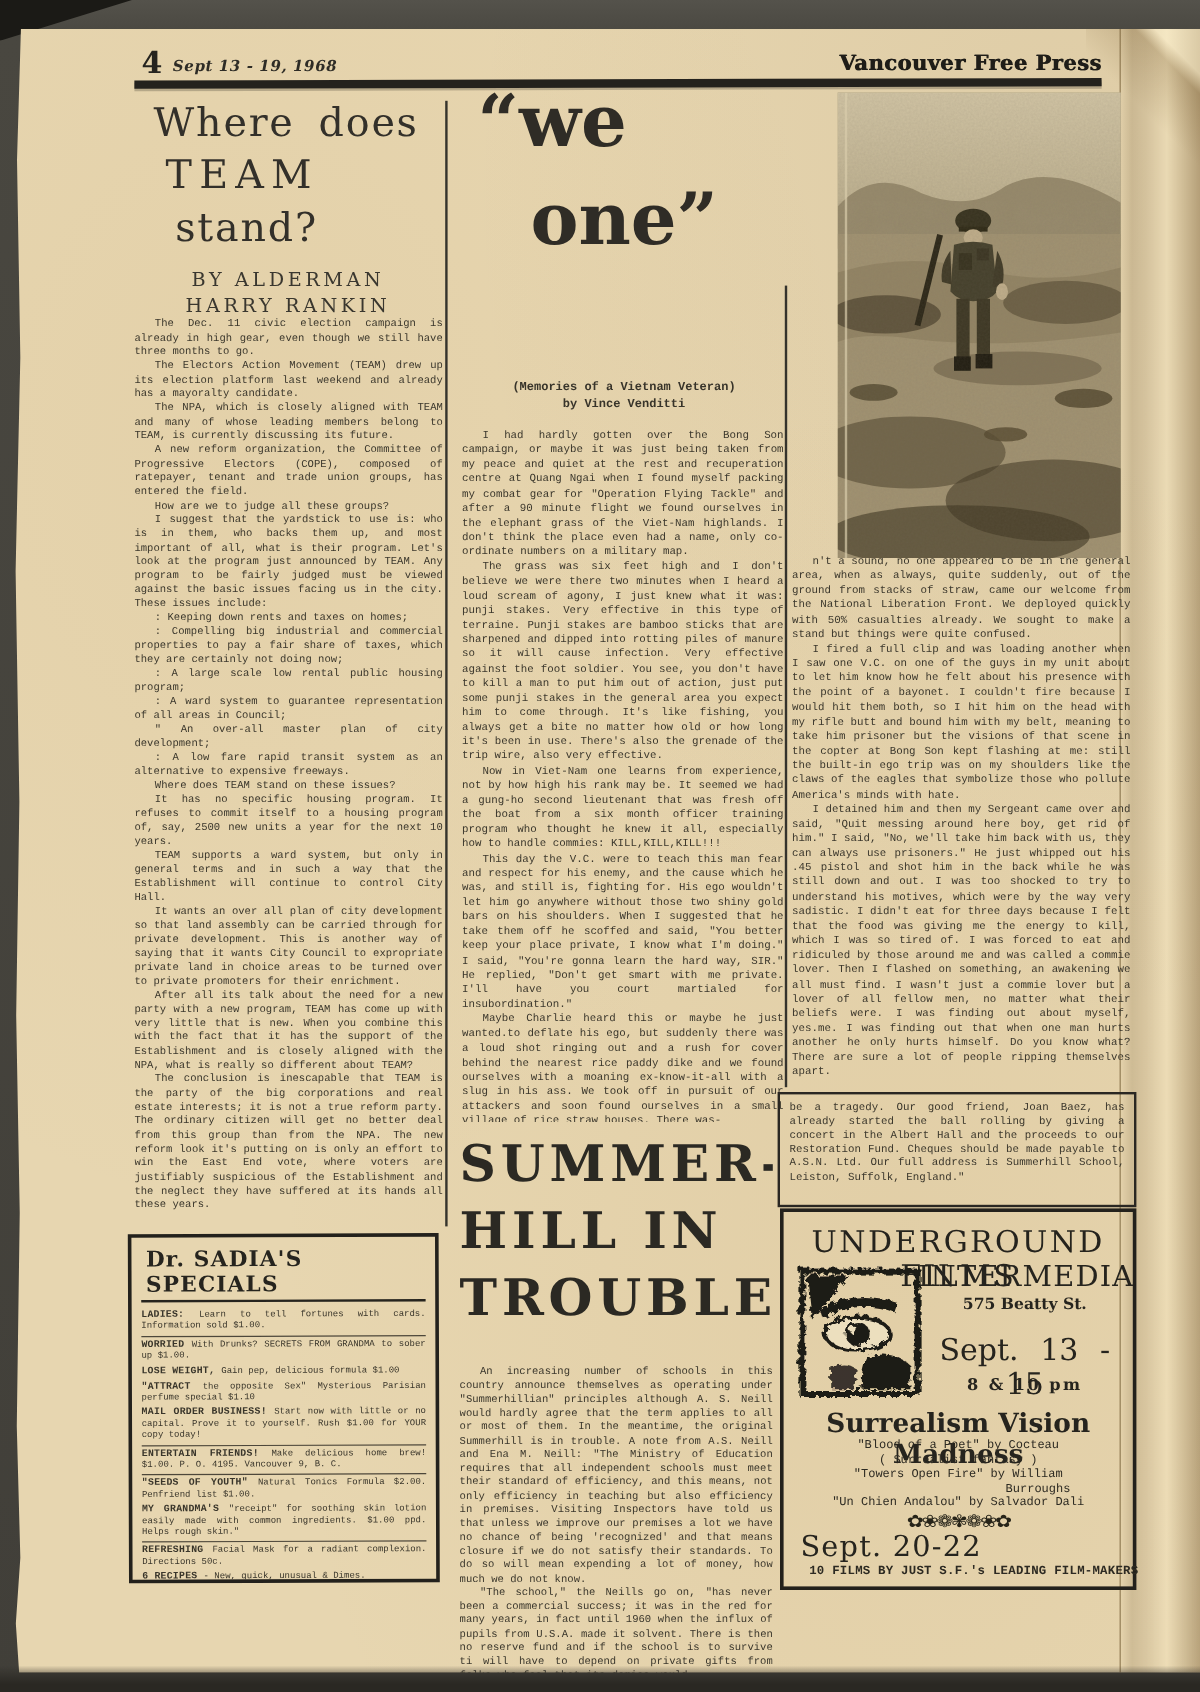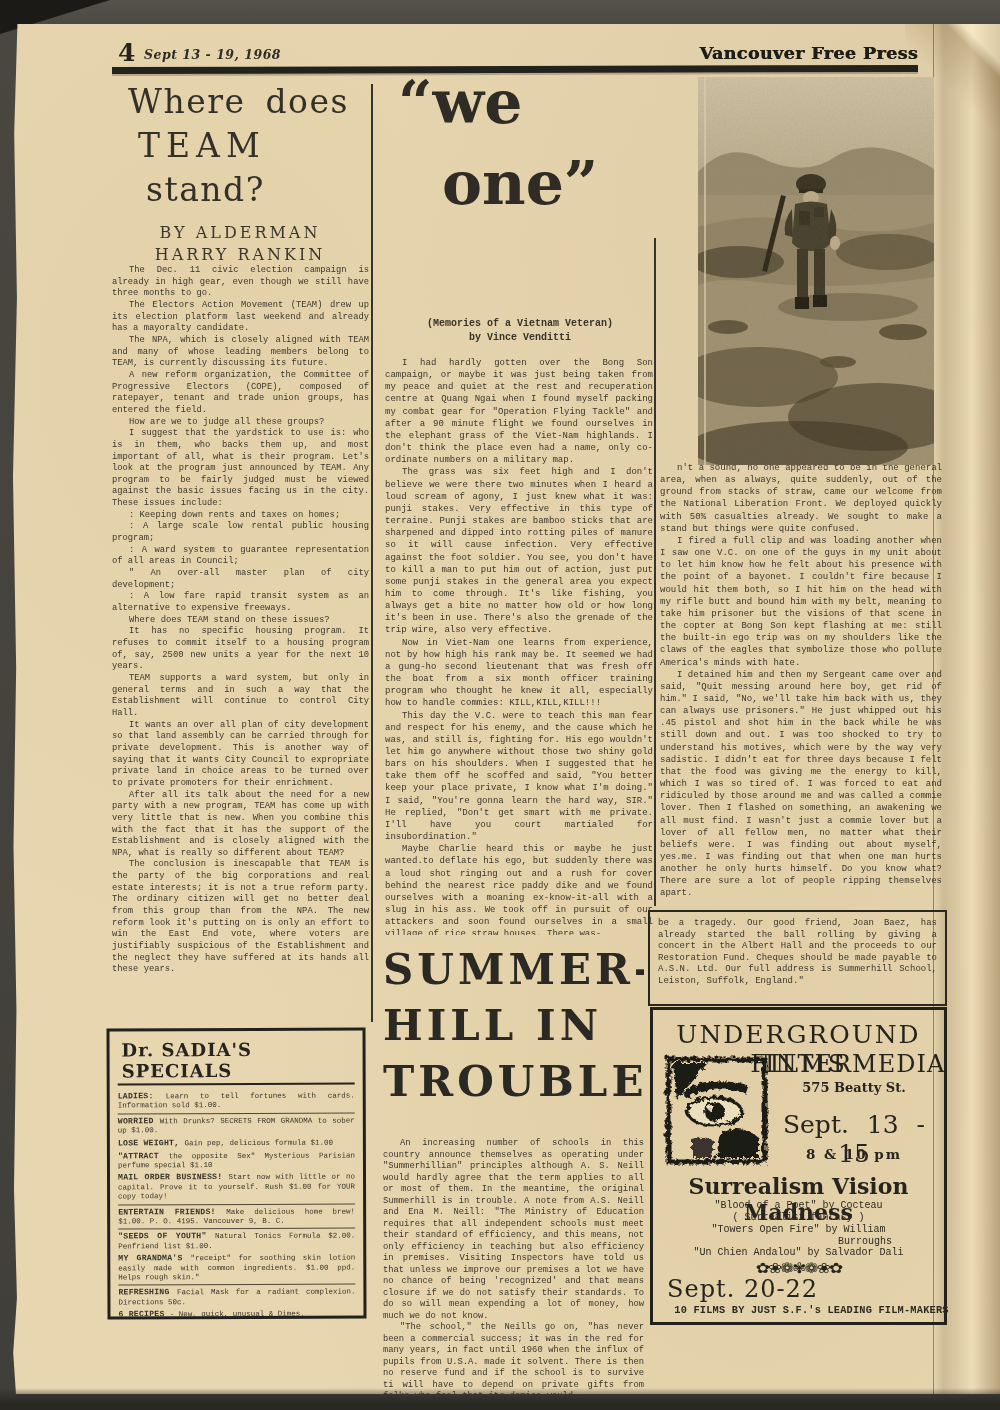--- a/index.html
+++ b/index.html
@@ -131,20 +131,21 @@
   </div>
 </div>
 <div class="abs mono body-col team-body" style="z-index:2">
     <p>The Dec. 11 civic election campaign is already in high gear, even though we still have three months to go.</p>
     <p>The Electors Action Movement (TEAM) drew up its election platform last weekend and already has a mayoralty candidate.</p>
     <p>The NPA, which is closely aligned with TEAM and many of whose leading members belong to TEAM, is currently discussing its future.</p>
     <p>A new reform organization, the Committee of Progressive Electors (COPE), composed of ratepayer, tenant and trade union groups, has entered the field.</p>
     <p>How are we to judge all these groups?</p>
     <p>I suggest that the yardstick to use is: who is in them, who backs them up, and most important of all, what is their program. Let's look at the program just announced by TEAM. Any program to be fairly judged must be viewed against the basic issues facing us in the city. These issues include:</p>
     <p>: Keeping down rents and taxes on homes;</p>
+    <p>: Compelling big industrial and commercial properties to pay a fair share of taxes, which they are certainly not doing now;</p>
     <p>: A large scale low rental public housing program;</p>
     <p>: A ward system to guarantee representation of all areas in Council;</p>
     <p>" An over-all master plan of city development;</p>
     <p>: A low fare rapid transit system as an alternative to expensive freeways.</p>
     <p>Where does TEAM stand on these issues?</p>
     <p>It has no specific housing program. It refuses to commit itself to a housing program of, say, 2500 new units a year for the next 10 years.</p>
     <p>TEAM supports a ward system, but only in general terms and in such a way that the Establishment will continue to control City Hall.</p>
     <p>It wants an over all plan of city development so that land assembly can be carried through for private development. This is another way of saying that it wants City Council to expropriate private land in choice areas to be turned over to private promoters for their enrichment.</p>
     <p>After all its talk about the need for a new party with a new program, TEAM has come up with very little that is new. When you combine this with the fact that it has the support of the Establishment and is closely aligned with the NPA, what is really so different about TEAM?</p>
     <p>The conclusion is inescapable that TEAM is the party of the big corporations and real estate interests; it is not a true reform party. The ordinary citizen will get no better deal from this group than from the NPA. The new reform look it's putting on is only an effort to win the East End vote, where voters are justifiably suspicious of the Establishment and the neglect they have suffered at its hands all these years.</p>

